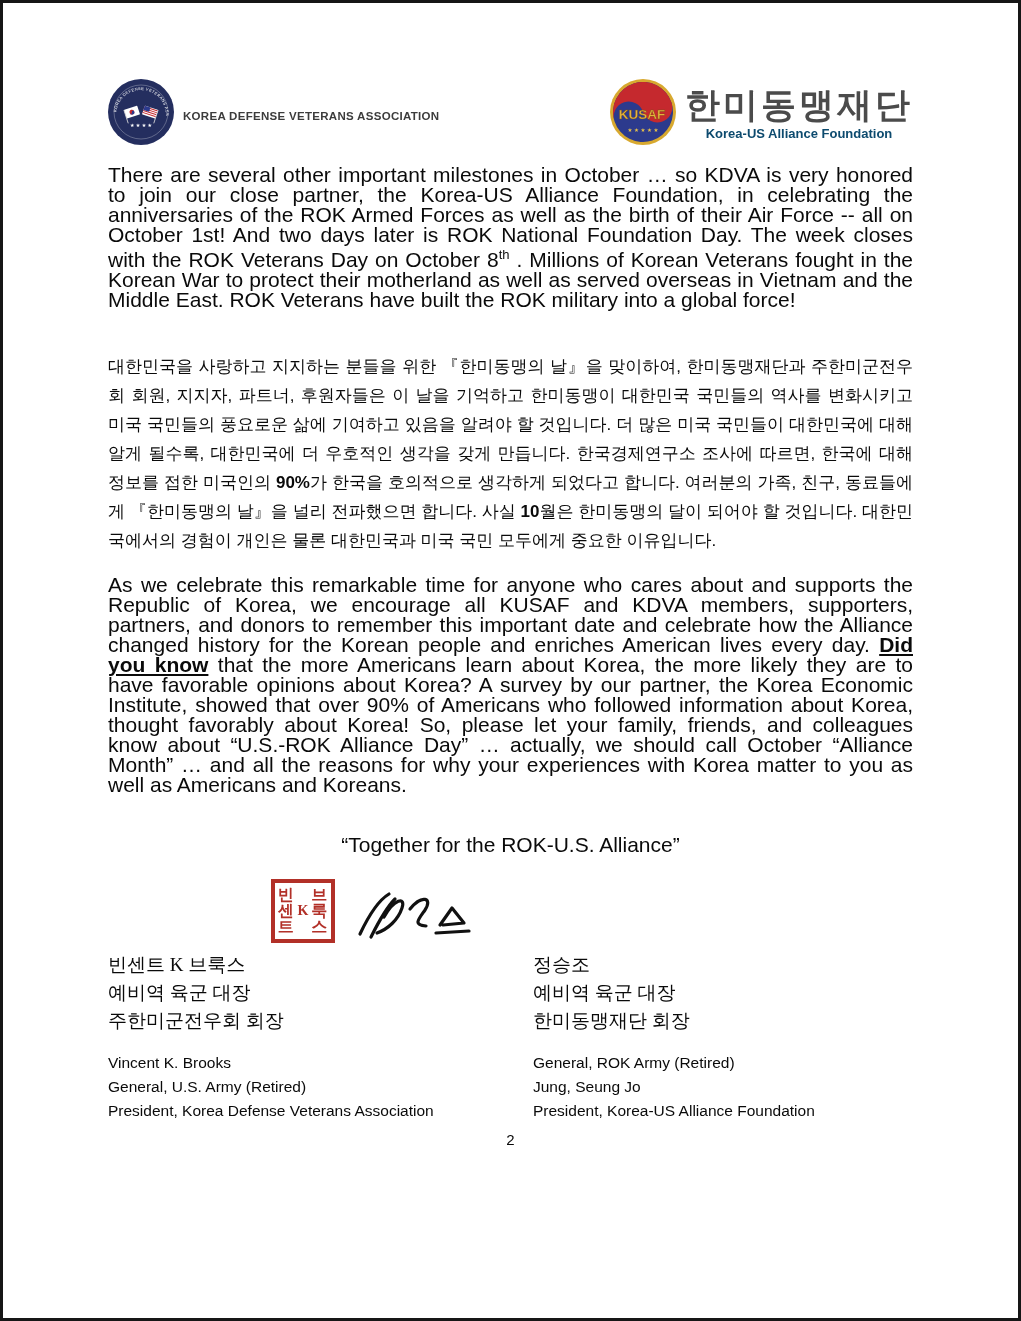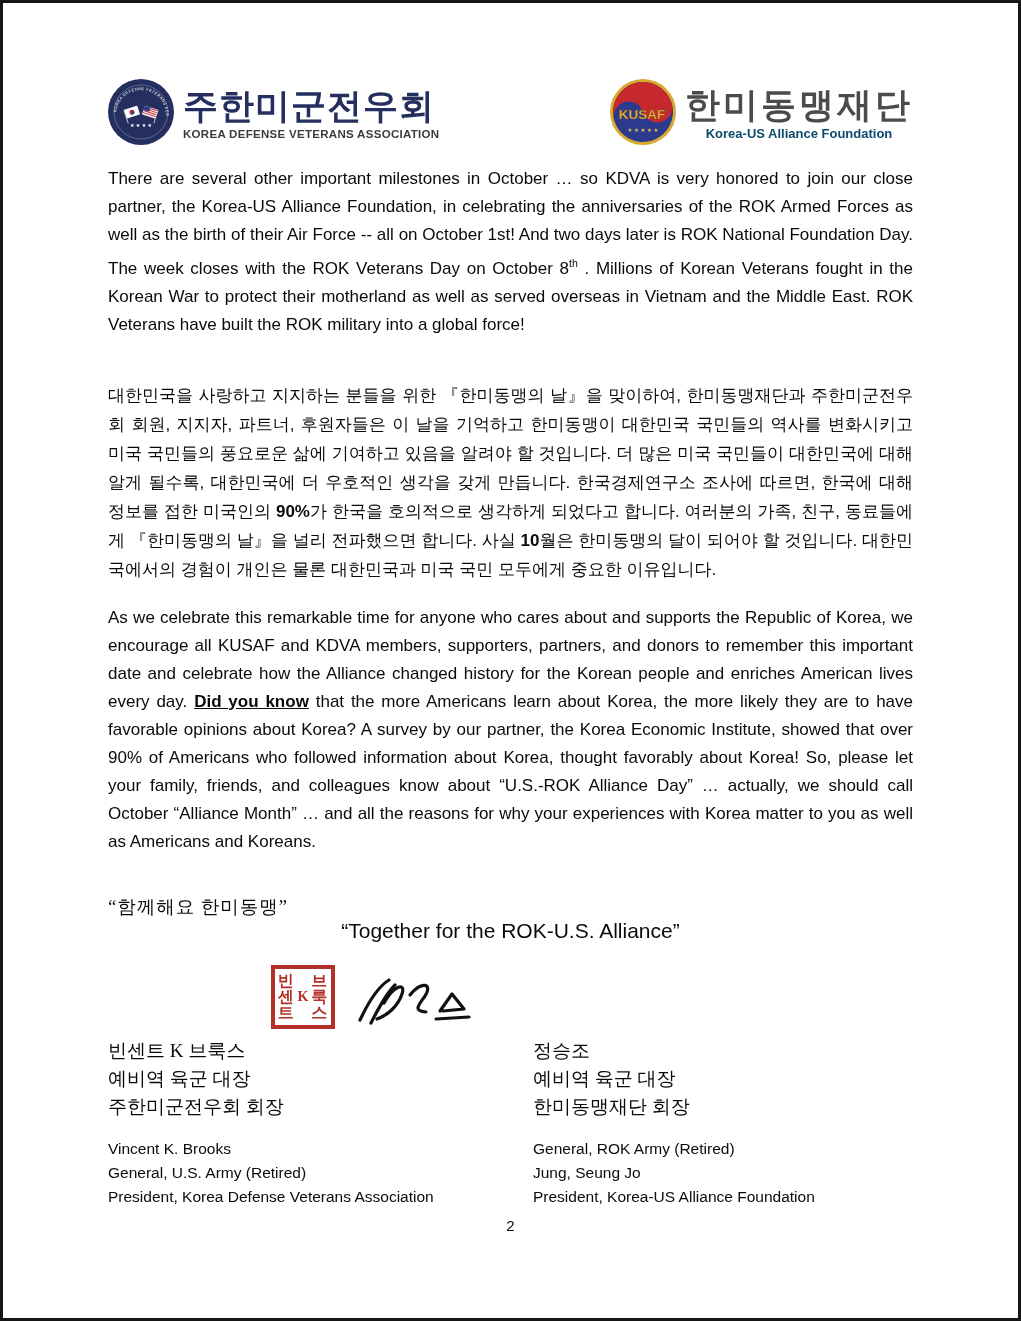--- a/index.html
+++ b/index.html
@@ -18,21 +18,21 @@
   .header { display:flex; justify-content:space-between; align-items:center; margin-top:76px; }
   .org { display:flex; align-items:center; gap:9px; }
   .org-names { display:flex; flex-direction:column; }
   .kdva-kr { font-size:35px; font-weight:bold; color:#242e5f; letter-spacing:1px; line-height:1.05; }
   .kdva-en { font-size:11.5px; font-weight:bold; color:#3c3c3c; margin-top:3px; letter-spacing:0.3px; }
   .kusaf-kr { font-size:35px; font-weight:bold; color:#4b4b4b; letter-spacing:3px; line-height:1.05; }
   .kusaf-en { font-size:13px; font-weight:bold; color:#0c4a6e; margin-top:2px; text-align:center; }
 
   
   .para { text-align:justify; }
-  .en-text { font-size:17px; line-height:28px; }
+  .en-text { font-size:21px; line-height:20px; }
   .ko-text { font-size:17px; line-height:29px; }
   .para-en1 { margin-top:16px; }
   .para-ko  { margin-top:42px; }
   .para-en2 { margin-top:20px; }
   .b  { font-weight:bold; }
   .bu { font-weight:bold; text-decoration:underline; }
   sup.sup { font-size:0.62em; }
 
   
   .slogan { margin-top:38px; }
@@ -97,21 +97,20 @@
                 <line x1="35" y1="33" x2="49" y2="33"></line>
                 <line x1="35" y1="35" x2="49" y2="35"></line>
               </g>
               <rect x="35" y="28" width="6" height="4.5" fill="#2c3a8d"></rect>
               <line x1="49" y1="28" x2="49" y2="42" stroke="#d9d9d9" stroke-width="0.8"></line>
             </g>
             <text x="33" y="48" text-anchor="middle" font-size="5" fill="#ffffff">★ ★ ★ ★</text>
           </svg>
         </span>
         <div class="org-names">
-          <span class="kdva-kr">주한미군전우회</span>
           <span class="kdva-en">KOREA DEFENSE VETERANS ASSOCIATION</span>
         </div>
       </div>
 
       <div class="org">
         <span>
           <svg width="66" height="66" viewBox="0 0 66 66">
             <circle cx="33" cy="33" r="33" fill="#d8a92f"></circle>
             <g transform="rotate(-18 33 33)">
               <circle cx="33" cy="33" r="30" fill="#2c3a8d"></circle>
@@ -128,21 +127,20 @@
       </div>
     </div>
 
     <p class="para en-text para-en1">There are several other important milestones in October … so KDVA is very honored to join our close partner, the Korea-US Alliance Foundation, in celebrating the anniversaries of the ROK Armed Forces as well as the birth of their Air Force -- all on October 1st!  And two days later is ROK National Foundation Day.  The week closes with the ROK Veterans Day on October 8<sup class="sup">th</sup> .  Millions of Korean Veterans fought in the Korean War to protect their motherland as well as served overseas in Vietnam and the Middle East.  ROK Veterans have built the ROK military into a global force!</p>
 
     <p class="para ko-text para-ko">대한민국을 사랑하고 지지하는 분들을 위한 『한미동맹의 날』을 맞이하여, 한미동맹재단과 주한미군전우회 회원, 지지자, 파트너, 후원자들은 이 날을 기억하고 한미동맹이 대한민국 국민들의 역사를 변화시키고 미국 국민들의 풍요로운 삶에 기여하고 있음을 알려야 할 것입니다. 더 많은 미국 국민들이 대한민국에 대해 알게 될수록, 대한민국에 더 우호적인 생각을 갖게 만듭니다. 한국경제연구소 조사에 따르면, 한국에 대해 정보를 접한 미국인의 <span class="b">90%</span>가 한국을 호의적으로 생각하게 되었다고 합니다. 여러분의 가족, 친구, 동료들에게 『한미동맹의 날』을 널리 전파했으면 합니다. 사실 <span class="b">10</span>월은 한미동맹의 달이 되어야 할 것입니다. 대한민국에서의 경험이 개인은 물론 대한민국과 미국 국민 모두에게 중요한 이유입니다.</p>
 
     <p class="para en-text para-en2">As we celebrate this remarkable time for anyone who cares about and supports the Republic of Korea, we encourage all KUSAF and KDVA members, supporters, partners, and donors to remember this important date and celebrate how the Alliance changed history for the Korean people and enriches American lives every day. <span class="bu">Did you know</span> that the more Americans learn about Korea, the more likely they are to have favorable opinions about Korea?  A survey by our partner, the Korea Economic Institute, showed that over 90% of Americans who followed information about Korea, thought favorably about Korea!  So, please let your family, friends, and colleagues know about “U.S.-ROK Alliance Day” … actually, we should call October “Alliance Month” … and all the reasons for why your experiences with Korea matter to you as well as Americans and Koreans.</p>
 
     <div class="slogan">
-      <div class="slogan-kr">“함께해요 한미동맹”</div>
       <div class="slogan-en">“Together for the ROK-U.S. Alliance”</div>
     </div>
 
     <div class="sig-art">
       <div class="stamp">
         <span class="stamp-l1">빈센트</span>
         <span class="stamp-l2">K</span>
         <span class="stamp-l3">브룩스</span>
       </div>
       <span class="handwriting">

